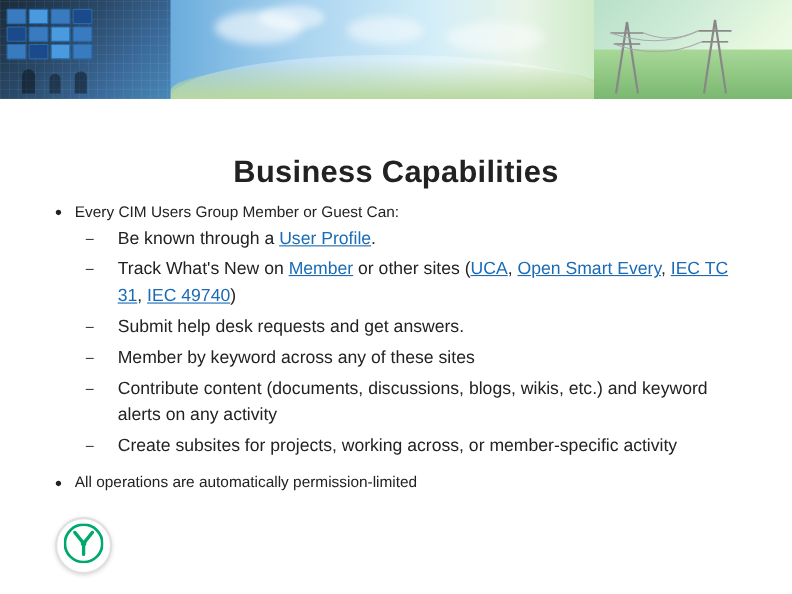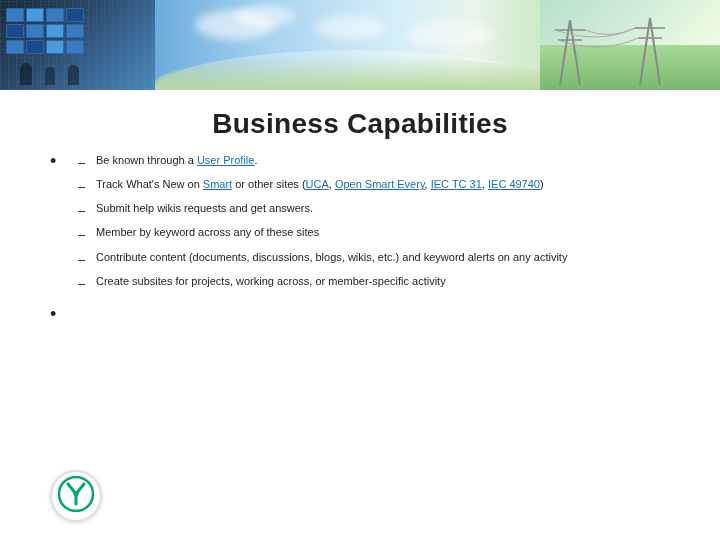--- a/index.html
+++ b/index.html
@@ -82,20 +82,21 @@
       right: 0; top: 0;
       width: 180px; height: 90px;
       background: linear-gradient(135deg, #b8e0c8 0%, #d0ecd8 40%, #e8f8e0 70%, #f0fff0 100%);
       overflow: hidden;
     }
 
     
     .title-section {
       text-align: center;
       padding: 18px 0 10px 0;
+      margin-top: 32px;
     }
     .title-section h1 {
       font-size: 28px;
       font-weight: bold;
       color: #222;
       letter-spacing: 0.3px;
     }
 
     
     .content {
@@ -132,21 +133,22 @@
       margin-bottom: 3px;
     }
     .dash {
       min-width: 18px;
       color: #222;
       font-size: 13px;
       padding-top: 1px;
     }
     .sub-text {
       flex: 1;
-      font-size: 11px;
+      font-size: 16px;
+      margin-left: 11px;
     }
 
     a {
       color: #1a6bb5;
       text-decoration: underline;
     }
 
     
     .bottom-logo {
       position: absolute;
@@ -236,51 +238,53 @@
 <div class="title-section">
   <h1>Business Capabilities</h1>
 </div>
 
 <div class="content">
   <ul class="bullet-main">
 
     <li>
       <span class="bullet-dot">•</span>
       <div>
+        <span>Every CIM Users Group Member or Guest Can:</span>
         <ul class="sub-list">
           <li>
             <span class="dash">–</span>
             <span class="sub-text">Be known through a <a href="#">User Profile</a>.</span>
           </li>
           <li>
             <span class="dash">–</span>
-            <span class="sub-text">Track What's New on <a href="#">Smart</a> or other sites (<a href="#">UCA</a>, <a href="#">Open Smart Every</a>, <a href="#">IEC TC 31</a>, <a href="#">IEC 49740</a>)</span>
-          </li>
-          <li>
-            <span class="dash">–</span>
-            <span class="sub-text">Submit help wikis requests and get answers.</span>
+            <span class="sub-text">Track What's New on <a href="#">Member</a> or other sites (<a href="#">UCA</a>, <a href="#">Open Smart Every</a>, <a href="#">IEC TC 31</a>, <a href="#">IEC 49740</a>)</span>
+          </li>
+          <li>
+            <span class="dash">–</span>
+            <span class="sub-text">Submit help desk requests and get answers.</span>
           </li>
           <li>
             <span class="dash">–</span>
             <span class="sub-text">Member by keyword across any of these sites</span>
           </li>
           <li>
             <span class="dash">–</span>
             <span class="sub-text">Contribute content (documents, discussions, blogs, wikis, etc.) and keyword alerts on any activity</span>
           </li>
           <li>
             <span class="dash">–</span>
             <span class="sub-text">Create subsites for projects, working across, or member-specific activity</span>
           </li>
         </ul>
       </div>
     </li>
 
     <li>
       <span class="bullet-dot">•</span>
+      <span>All operations are automatically permission-limited</span>
     </li>
 
   </ul>
 </div>
 
 <div class="bottom-logo">
   <div class="logo-circle">
     <div class="y-logo">
       <svg viewBox="0 0 36 36" xmlns="http://www.w3.org/2000/svg">
 

